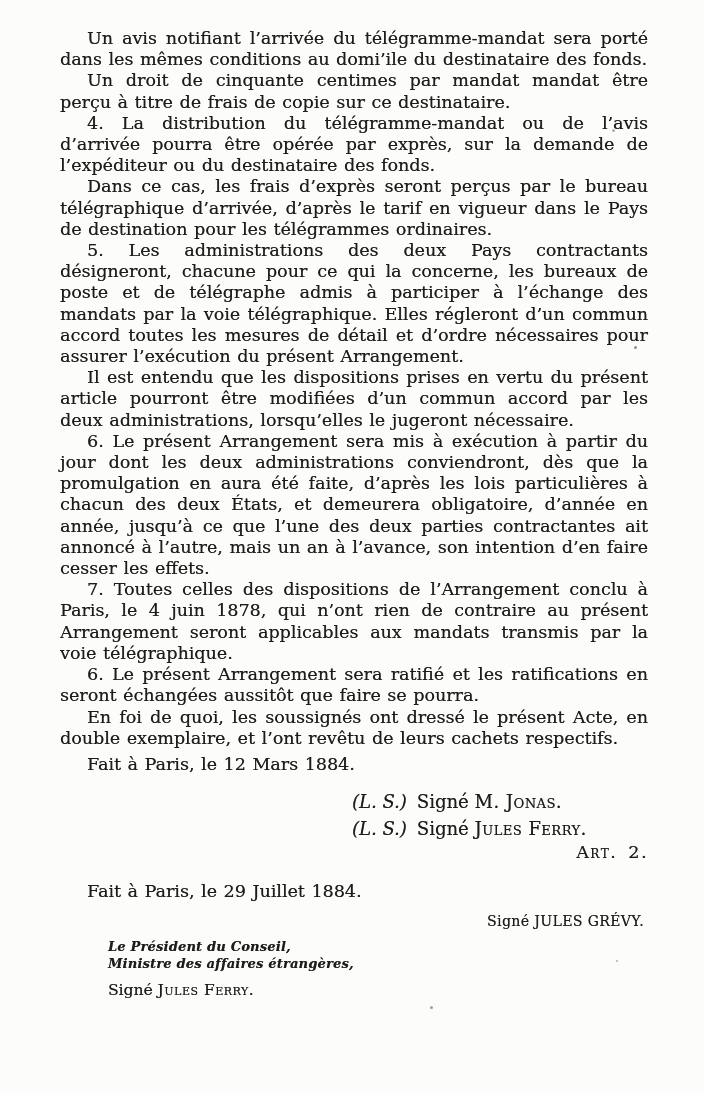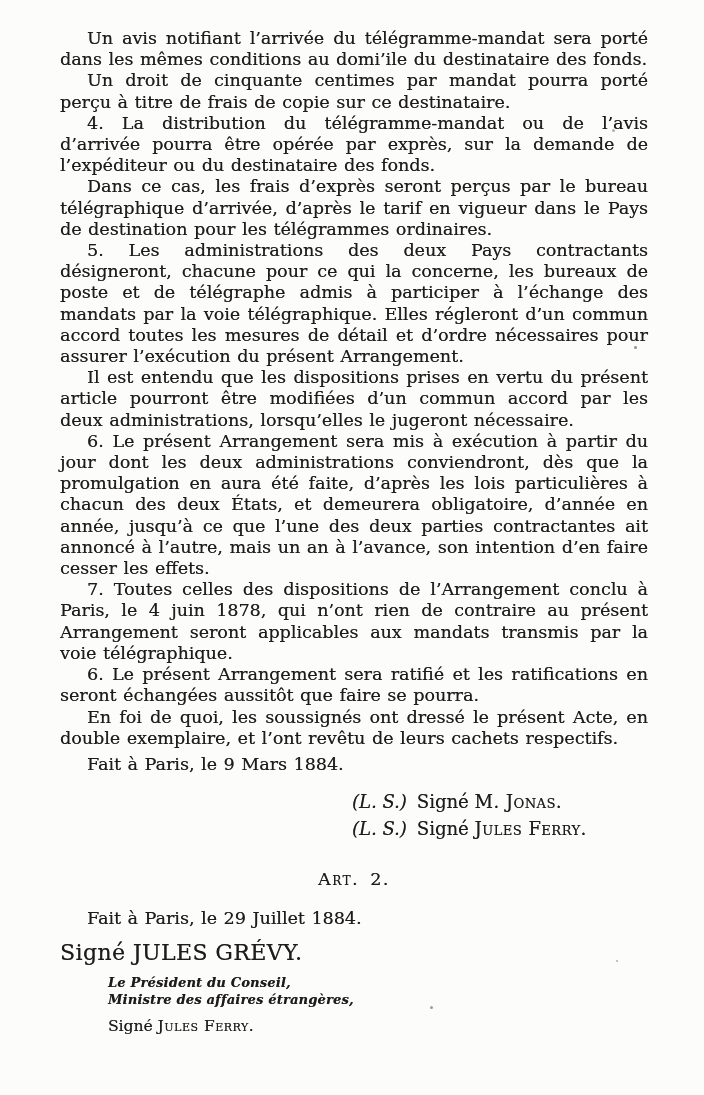--- a/index.html
+++ b/index.html
@@ -45,34 +45,34 @@
   }
   .seal {
     font-style: italic;
     margin-right: 10px;
   }
   .smallcaps {
     font-variant: small-caps;
     letter-spacing: 0.5px;
   }
   .art-heading {
-    margin-top: 27px;
-    text-align: center;
+    text-align: right;
     font-size: 17.5px;
     font-variant: small-caps;
     letter-spacing: 1.5px;
     word-spacing: 4px;
   }
   .art2-body {
     margin-top: 19px;
   }
   .grevy-line {
     margin-top: 11px;
+    text-align: right;
     margin-right: 4px;
-    font-size: 22px;
+    font-size: 14px;
     letter-spacing: 0.4px;
   }
   .president-block {
     margin-top: 9px;
     width: 280px;
     margin-left: 48px;
   }
   .president-title {
     font-style: italic;
     font-weight: bold;
@@ -95,30 +95,30 @@
   .speck-4 { left: 430px; top: 1006px; width: 3px; height: 3px; opacity: .6; }
   .speck-5 { left: 616px; top: 960px; width: 2px; height: 2px; opacity: .5; }
 </style>
 </head>
 <body>
 
 <div class="page">
 
   <div class="body-text">
     <p>Un avis notifiant l’arrivée du télégramme-mandat sera porté dans les mêmes conditions au domi’ile du destinataire des fonds.</p>
-    <p>Un droit de cinquante centimes par mandat pourra porté perçu à titre de frais de copie sur ce destinataire.</p>
+    <p>Un droit de cinquante centimes par mandat mandat être perçu à titre de frais de copie sur ce destinataire.</p>
     <p>4. La distribution du télégramme-mandat ou de l’avis d’arrivée pourra être opérée par exprès, sur la demande de l’expéditeur ou du destinataire des fonds.</p>
     <p>Dans ce cas, les frais d’exprès seront perçus par le bureau télégraphique d’arrivée, d’après le tarif en vigueur dans le Pays de destination pour les télégrammes ordinaires.</p>
     <p>5. Les administrations des deux Pays contractants désigneront, chacune pour ce qui la concerne, les bureaux de poste et de télégraphe admis à participer à l’échange des mandats par la voie télégraphique. Elles régleront d’un commun accord toutes les mesures de détail et d’ordre nécessaires pour assurer l’exécution du présent Arrangement.</p>
     <p>Il est entendu que les dispositions prises en vertu du présent article pourront être modifiées d’un commun accord par les deux administrations, lorsqu’elles le jugeront nécessaire.</p>
     <p>6. Le présent Arrangement sera mis à exécution à partir du jour dont les deux administrations conviendront, dès que la promulgation en aura été faite, d’après les lois particulières à chacun des deux États, et demeurera obligatoire, d’année en année, jusqu’à ce que l’une des deux parties contractantes ait annoncé à l’autre, mais un an à l’avance, son intention d’en faire cesser les effets.</p>
     <p>7. Toutes celles des dispositions de l’Arrangement conclu à Paris, le 4 juin 1878, qui n’ont rien de contraire au présent Arrangement seront applicables aux mandats transmis par la voie télégraphique.</p>
     <p>6. Le présent Arrangement sera ratifié et les ratifications en seront échangées aussitôt que faire se pourra.</p>
     <p>En foi de quoi, les soussignés ont dressé le présent Acte, en double exemplaire, et l’ont revêtu de leurs cachets respectifs.</p>
-    <p class="fait-line">Fait à Paris, le 9 Mars 1884.</p>
+    <p class="fait-line">Fait à Paris, le 12 Mars 1884.</p>
   </div>
 
   <div class="seal-sigs">
     <div>
       <span class="seal">(L. S.)</span><span>Signé</span>
       <span class="smallcaps">M. Jonas.</span>
     </div>
     <div>
       <span class="seal">(L. S.)</span><span>Signé</span>
       <span class="smallcaps">Jules Ferry.</span>

